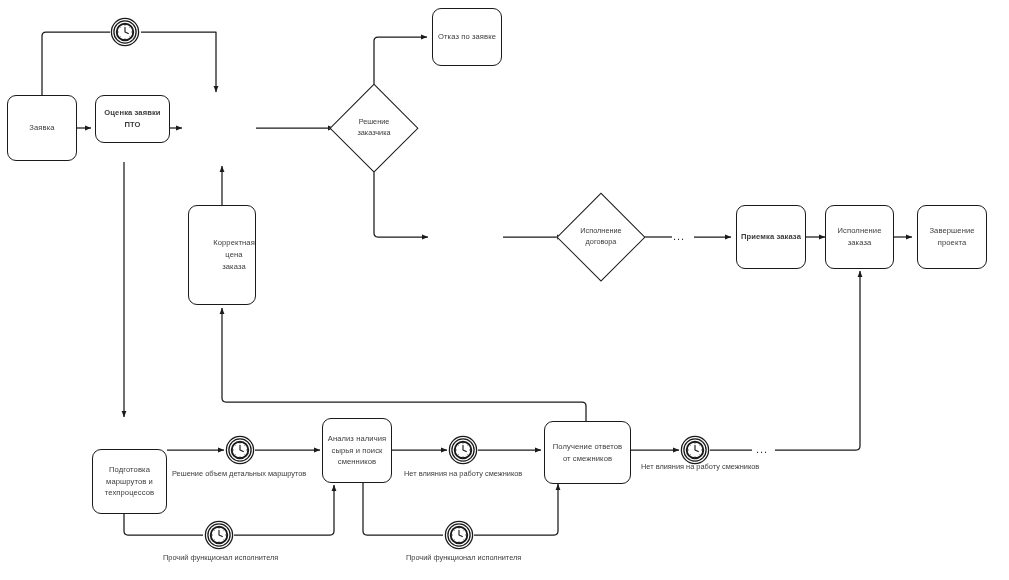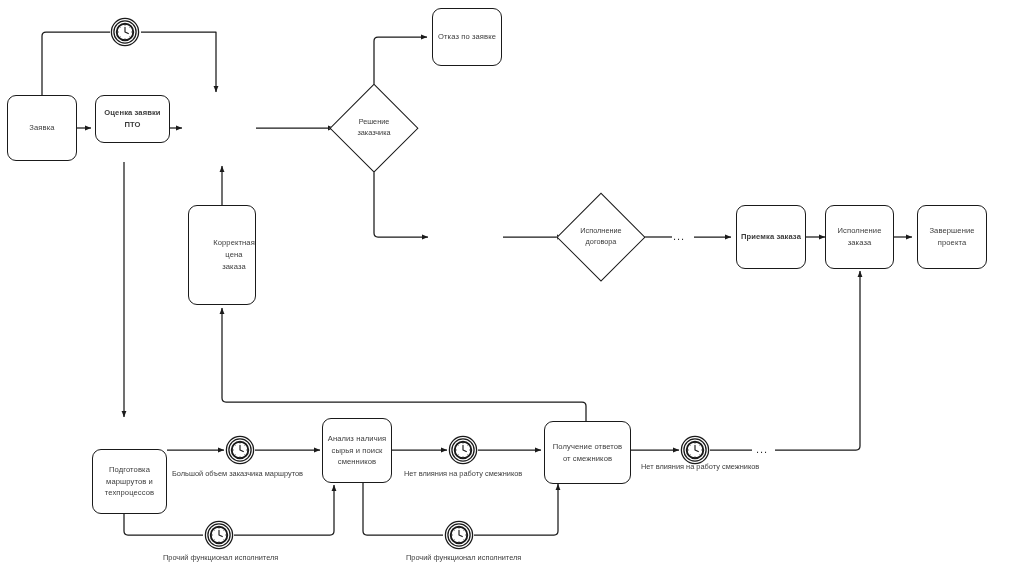--- a/index.html
+++ b/index.html
@@ -273,19 +273,19 @@
         <path d="M15,7.0 L15,8.6 M15,21.4 L15,23.0 M7.0,15 L8.6,15 M21.4,15 L23.0,15"></path>
         <path d="M20.7,9.3 L19.6,10.4 M10.4,19.6 L9.3,20.7 M20.7,20.7 L19.6,19.6 M10.4,10.4 L9.3,9.3" stroke-width=".85"></path>
       </g>
       <path d="M15,15 L15,10.3 M15,15 L18.3,16.6" stroke="#1a1a1a" stroke-width="1.15" stroke-linecap="round" fill="none"></path>
     </svg>
   </div>
 
   <div class="ellipsis" style="left:673px; top:231px;">...</div>
   <div class="ellipsis" style="left:756px; top:444px;">...</div>
 
-  <div class="edge-label" style="left:172px; top:470px;">Большой объем заказчика маршрутов</div>
+  <div class="edge-label" style="left:172px; top:470px;">Решение объем детальных маршрутов</div>
   <div class="edge-label" style="left:404px; top:470px;">Нет влияния на работу смежников</div>
   <div class="edge-label" style="left:641px; top:463px;">Нет влияния на работу смежников</div>
   <div class="edge-label" style="left:163px; top:554px;">Прочий функционал исполнителя</div>
   <div class="edge-label" style="left:406px; top:554px;">Прочий функционал исполнителя</div>
 
 </div>
 
 </body></html>

